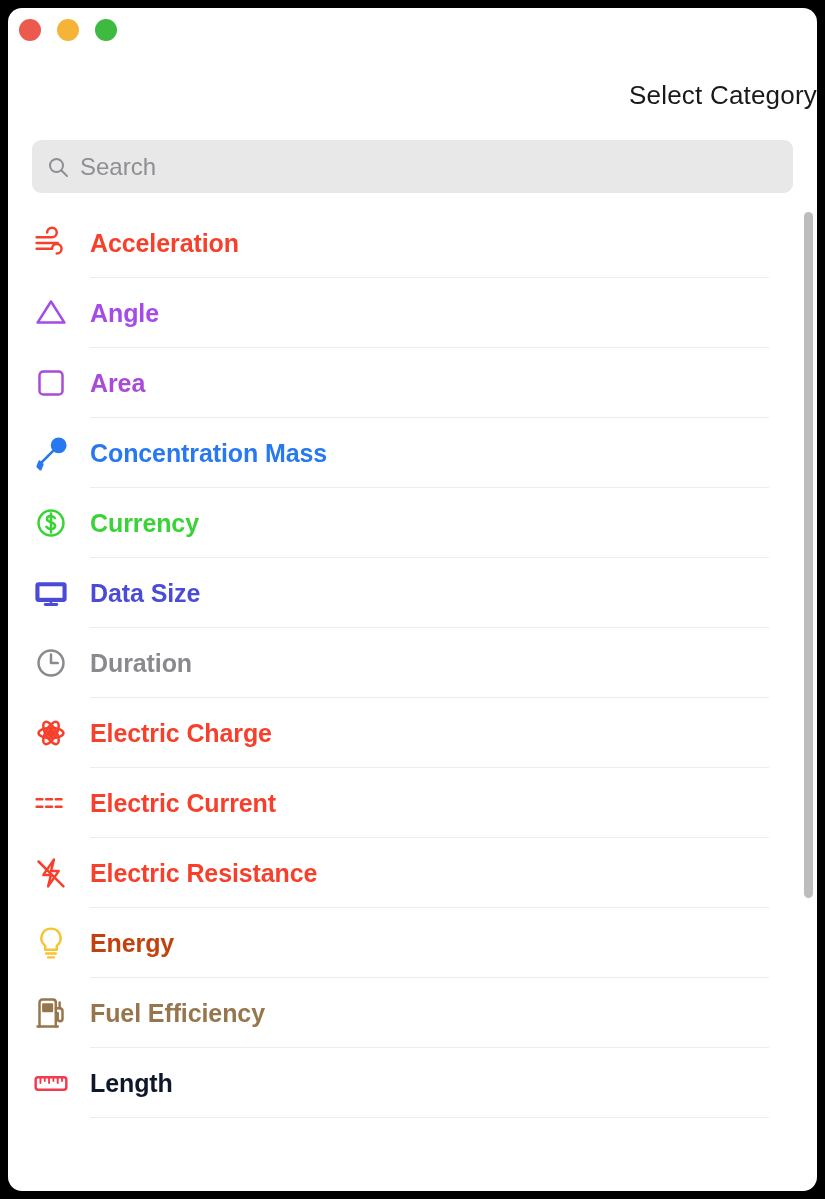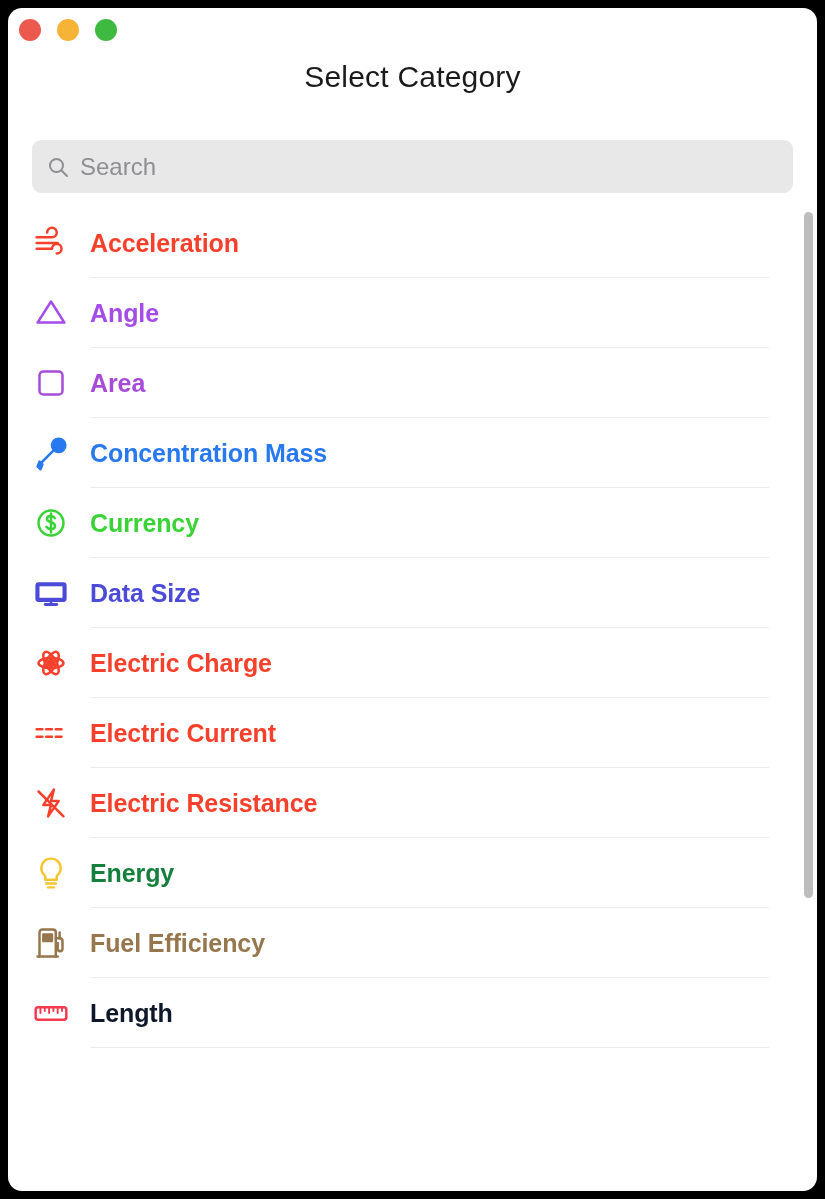--- a/index.html
+++ b/index.html
@@ -39,25 +39,25 @@
   .light {
     width: 22px;
     height: 22px;
     border-radius: 50%;
     display: block;
   }
 
   
   .title {
     position: absolute;
-    top: 52px;
+    top: 72px;
     left: 0;
     width: 100%;
-    text-align: center;
-    font-size: 30px;
+    text-align: right;
+    font-size: 26px;
     font-weight: 400;
     color: #1a1a1a;
     letter-spacing: 0.2px;
   }
 
   
   .search-wrap {
     position: absolute;
     top: 132px;
     left: 24px;
@@ -227,20 +227,29 @@
             <path d="M11 14h26a2 2 0 0 1 2 2v14a2 2 0 0 1-2 2H11a2 2 0 0 1-2-2V16a2 2 0 0 1 2-2z" fill="#4b4bd8"></path>
             <rect x="12" y="17" width="24" height="12" fill="#ffffff" stroke="none"></rect>
             <path d="M24 32v3"></path>
             <path d="M18 36h12" stroke-width="3"></path>
           </svg>
         </span>
         <span class="row-label" style="color: rgb(75, 75, 216); text-align: right;">Data Size</span>
       </div>
       <div class="row">
         <span class="row-icon">
+          <svg viewBox="0 0 48 48" width="46" height="46" fill="none" stroke="#8a8a8e" stroke-width="2.6" stroke-linecap="round" stroke-linejoin="round">
+            <circle cx="24" cy="24" r="13"></circle>
+            <path d="M24 15v9h7"></path>
+          </svg>
+        </span>
+        <span class="row-label" style="color: rgb(138, 138, 142);">Duration</span>
+      </div>
+      <div class="row">
+        <span class="row-icon">
           <svg viewBox="0 0 48 48" width="46" height="46" fill="none" stroke="#f6402c" stroke-width="2.6" stroke-linecap="round" stroke-linejoin="round">
             <circle cx="24" cy="24" r="3.2" fill="#f6402c"></circle>
             <ellipse cx="24" cy="24" rx="13" ry="5.5"></ellipse>
             <ellipse cx="24" cy="24" rx="13" ry="5.5" transform="rotate(60 24 24)"></ellipse>
             <ellipse cx="24" cy="24" rx="13" ry="5.5" transform="rotate(120 24 24)"></ellipse>
           </svg>
         </span>
         <span class="row-label" style="color: rgb(246, 64, 44);">Electric Charge</span>
       </div>
       <div class="row">
@@ -262,21 +271,21 @@
         <span class="row-label" style="color: rgb(246, 64, 44);">Electric Resistance</span>
       </div>
       <div class="row">
         <span class="row-icon">
           <svg viewBox="0 0 48 48" width="46" height="46" fill="none" stroke="#f5c430" stroke-width="2.6" stroke-linecap="round" stroke-linejoin="round">
             <path d="M24 9a10 10 0 0 0-6 18v4h12v-4a10 10 0 0 0-6-18z"></path>
             <path d="M19 35h10"></path>
             <path d="M21 39h6"></path>
           </svg>
         </span>
-        <span class="row-label" style="color: #15803d;">Energy</span>
+        <span class="row-label" style="color: #c2410c;">Energy</span>
       </div>
       <div class="row">
         <span class="row-icon">
           <svg viewBox="0 0 48 48" width="46" height="46" fill="none" stroke="#96764c" stroke-width="2.6" stroke-linecap="round" stroke-linejoin="round">
             <path d="M12 38V13a3 3 0 0 1 3-3h11a3 3 0 0 1 3 3v25"></path>
             <path d="M10 38h21"></path>
             <rect x="16" y="15" width="9" height="7" fill="#96764c" stroke="#96764c"></rect>
             <path d="M29 19h4a3 3 0 0 1 3 3v8a2.5 2.5 0 0 1-5 0v-6"></path>
             <path d="M33 13v6"></path>
           </svg>

